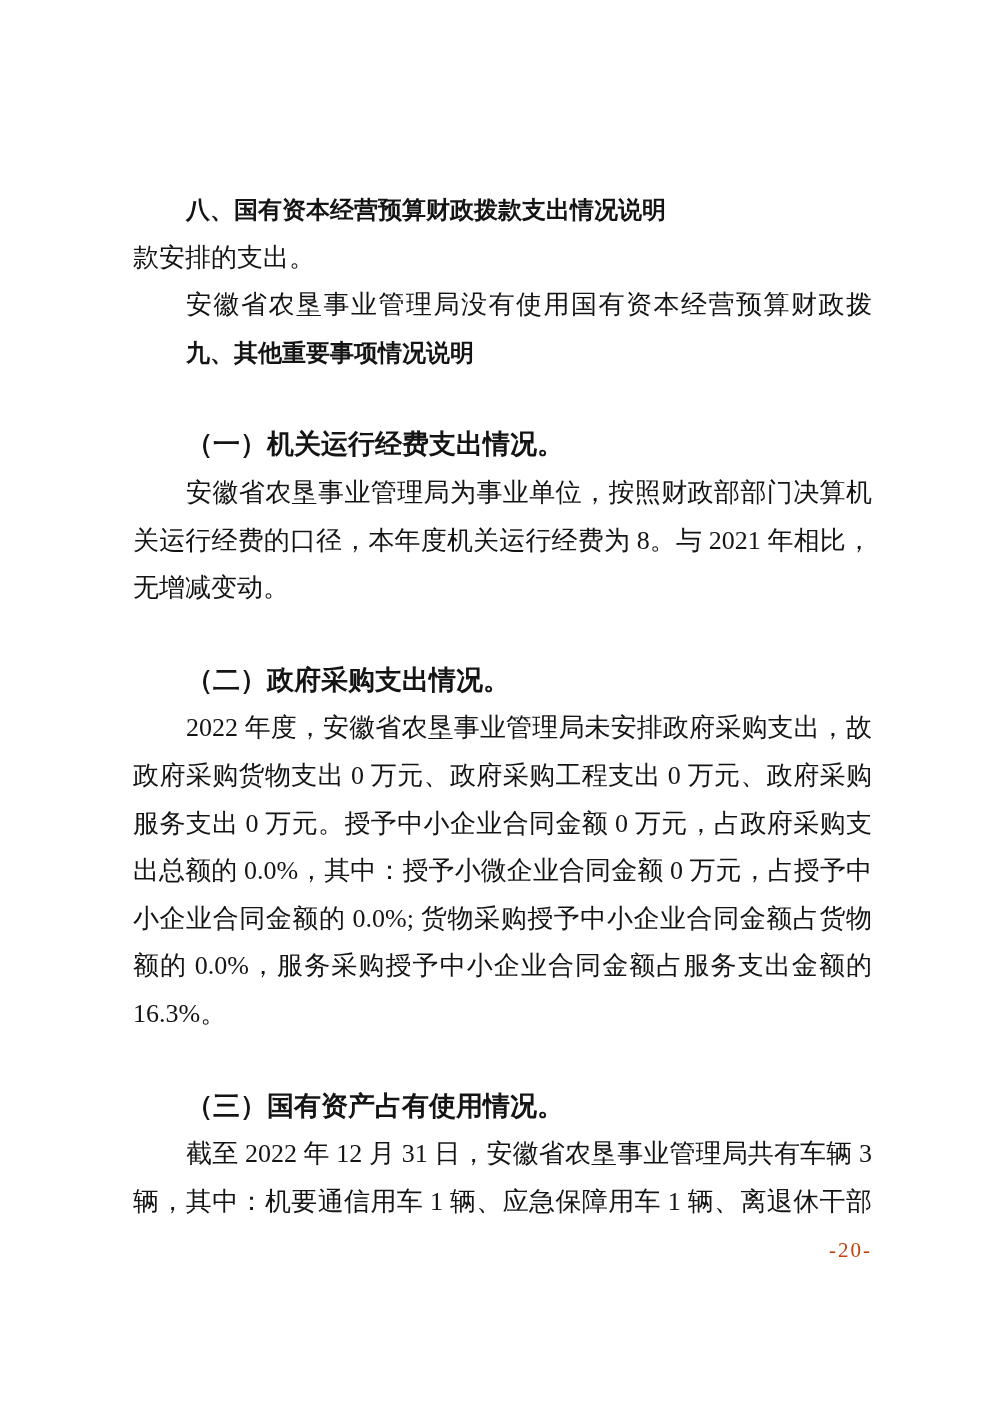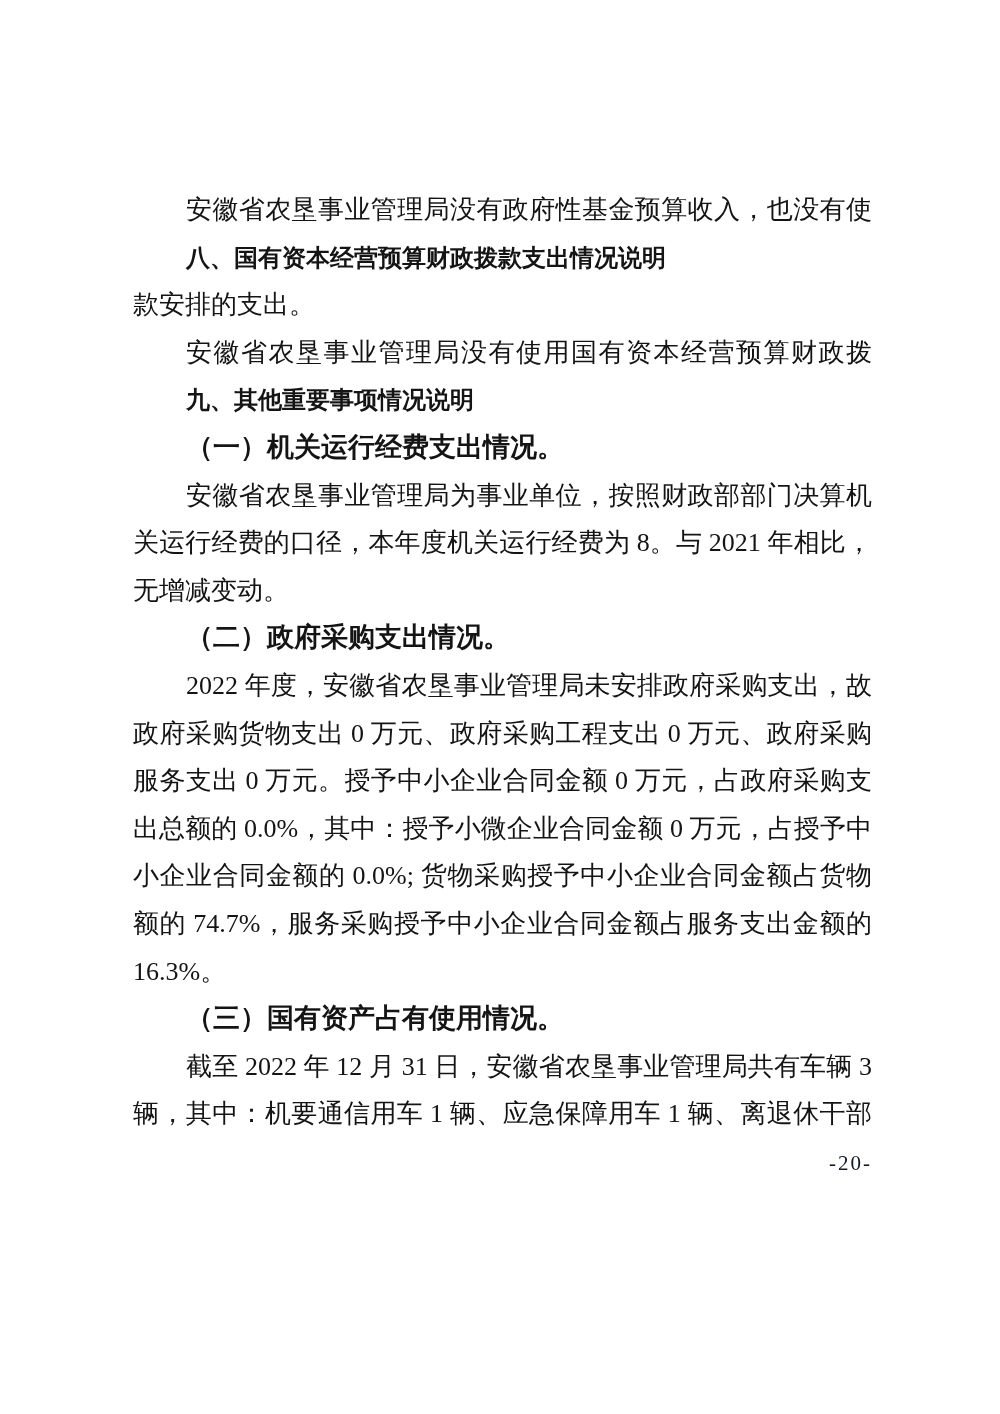--- a/index.html
+++ b/index.html
@@ -34,38 +34,38 @@
     text-indent: 53px;
   }
   .line.h1 {
     font-family: "Liberation Sans", "DejaVu Sans", sans-serif;
     font-weight: bold;
     font-size: 24px;
   }
   .line.h2 {
     font-weight: bold;
     font-size: 27px;
+    margin-top: 45px;
   }
   .page-num {
     margin-top: 10px;
     height: 30px;
     line-height: 30px;
     text-align: right;
     font-size: 21px;
     letter-spacing: 2px;
-    color: #0f172a;
+    color: #c2410c;
   }
 </style>
 </head>
 <body>
 
 <div class="page">
 
   <div>
-    <div class="line full indent">安徽省农垦事业管理局没有政府性基金预算收入，也没有使</div>
   </div>
 
   <div class="line h1 indent">八、国有资本经营预算财政拨款支出情况说明</div>
 
   <div>
     <div class="line">款安排的支出。</div>
     <div class="line full indent">安徽省农垦事业管理局没有使用国有资本经营预算财政拨</div>
   </div>
 
   <div class="line h1 indent">九、其他重要事项情况说明</div>
@@ -79,21 +79,21 @@
   </div>
 
   <div class="line h2 indent">（二）政府采购支出情况。</div>
 
   <div>
     <div class="line full indent">2022 年度，安徽省农垦事业管理局未安排政府采购支出，故</div>
     <div class="line full">政府采购货物支出 0 万元、政府采购工程支出 0 万元、政府采购</div>
     <div class="line full">服务支出 0 万元。授予中小企业合同金额 0 万元，占政府采购支</div>
     <div class="line full">出总额的 0.0%，其中：授予小微企业合同金额 0 万元，占授予中</div>
     <div class="line full">小企业合同金额的 0.0%; 货物采购授予中小企业合同金额占货物</div>
-    <div class="line full">额的 74.7%，服务采购授予中小企业合同金额占服务支出金额的</div>
+    <div class="line full">额的 0.0%，服务采购授予中小企业合同金额占服务支出金额的</div>
     <div class="line">16.3%。</div>
   </div>
 
   <div class="line h2 indent">（三）国有资产占有使用情况。</div>
 
   <div>
     <div class="line full indent">截至 2022 年 12 月 31 日，安徽省农垦事业管理局共有车辆 3</div>
     <div class="line full">辆，其中：机要通信用车 1 辆、应急保障用车 1 辆、离退休干部</div>
   </div>
 

